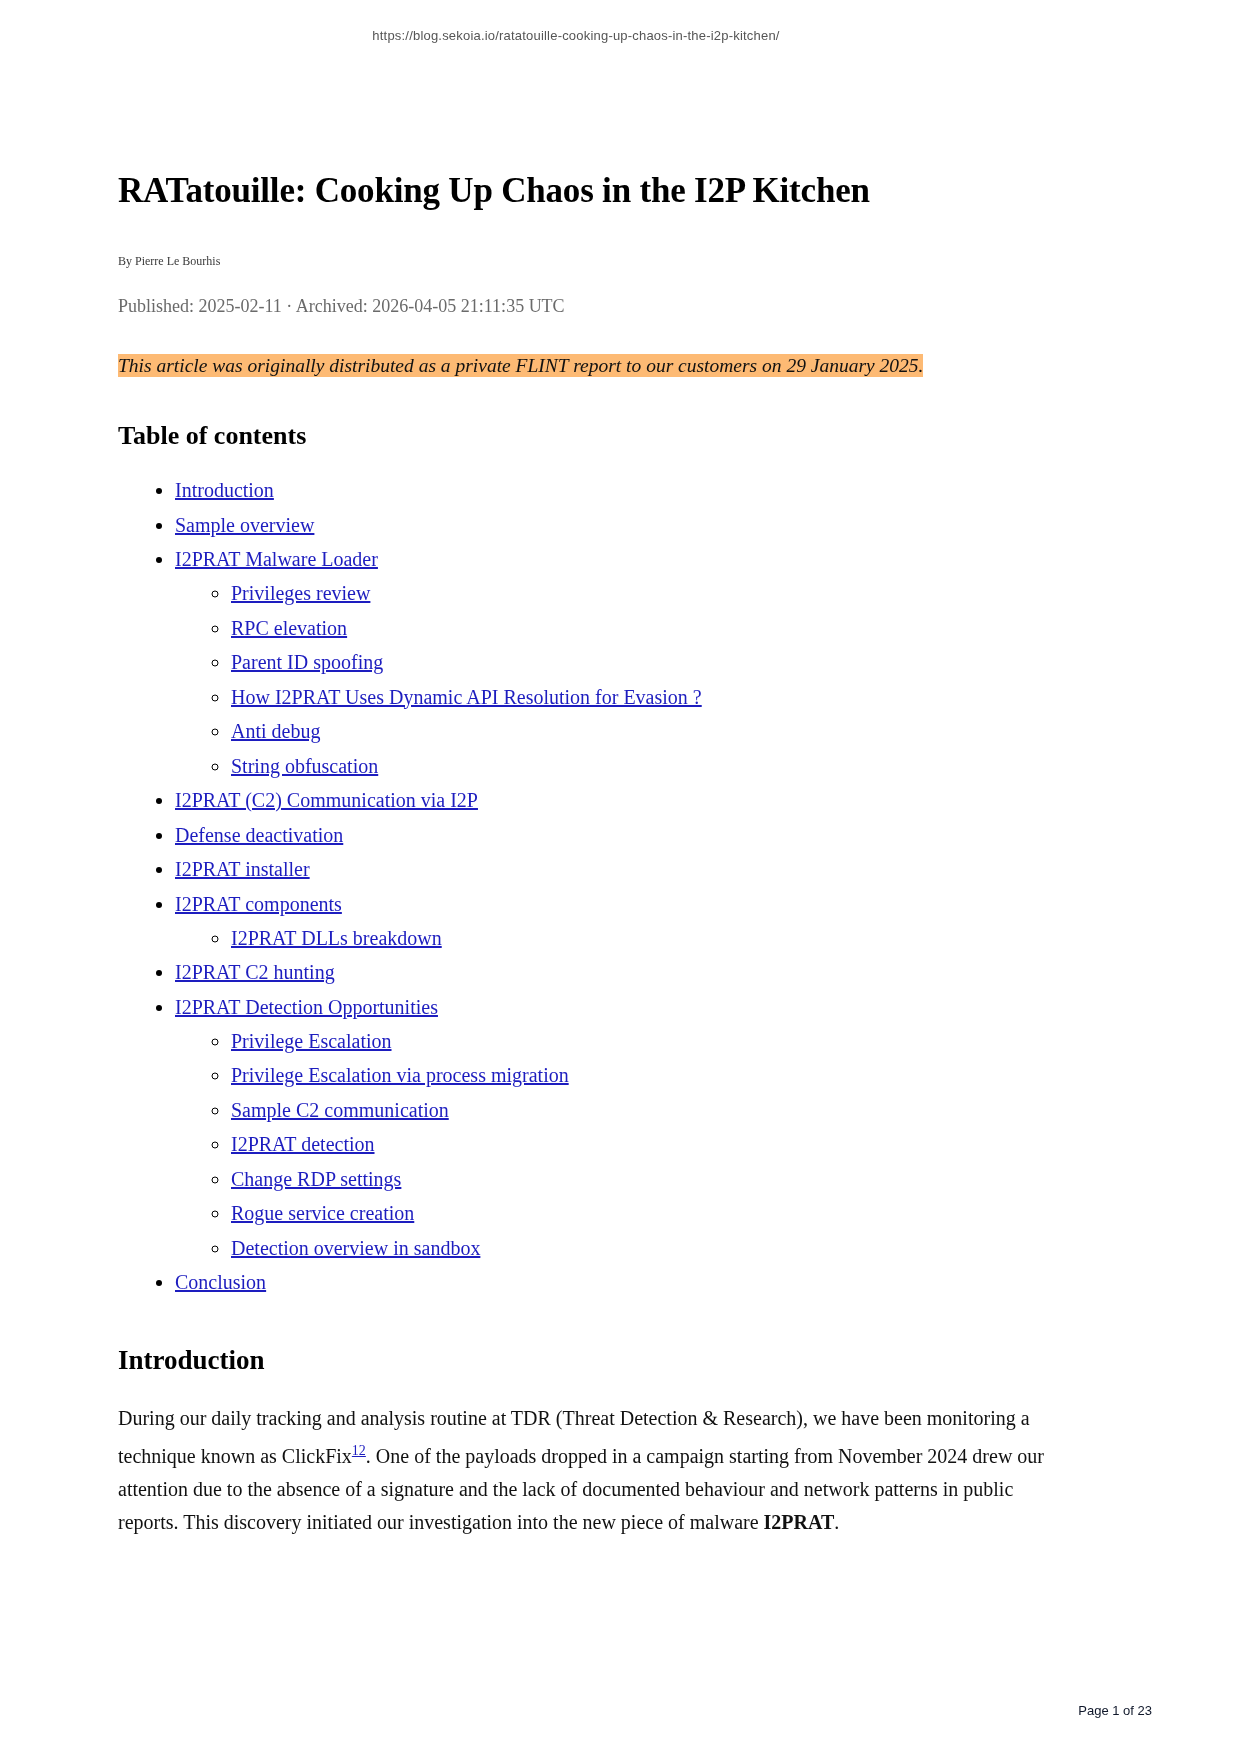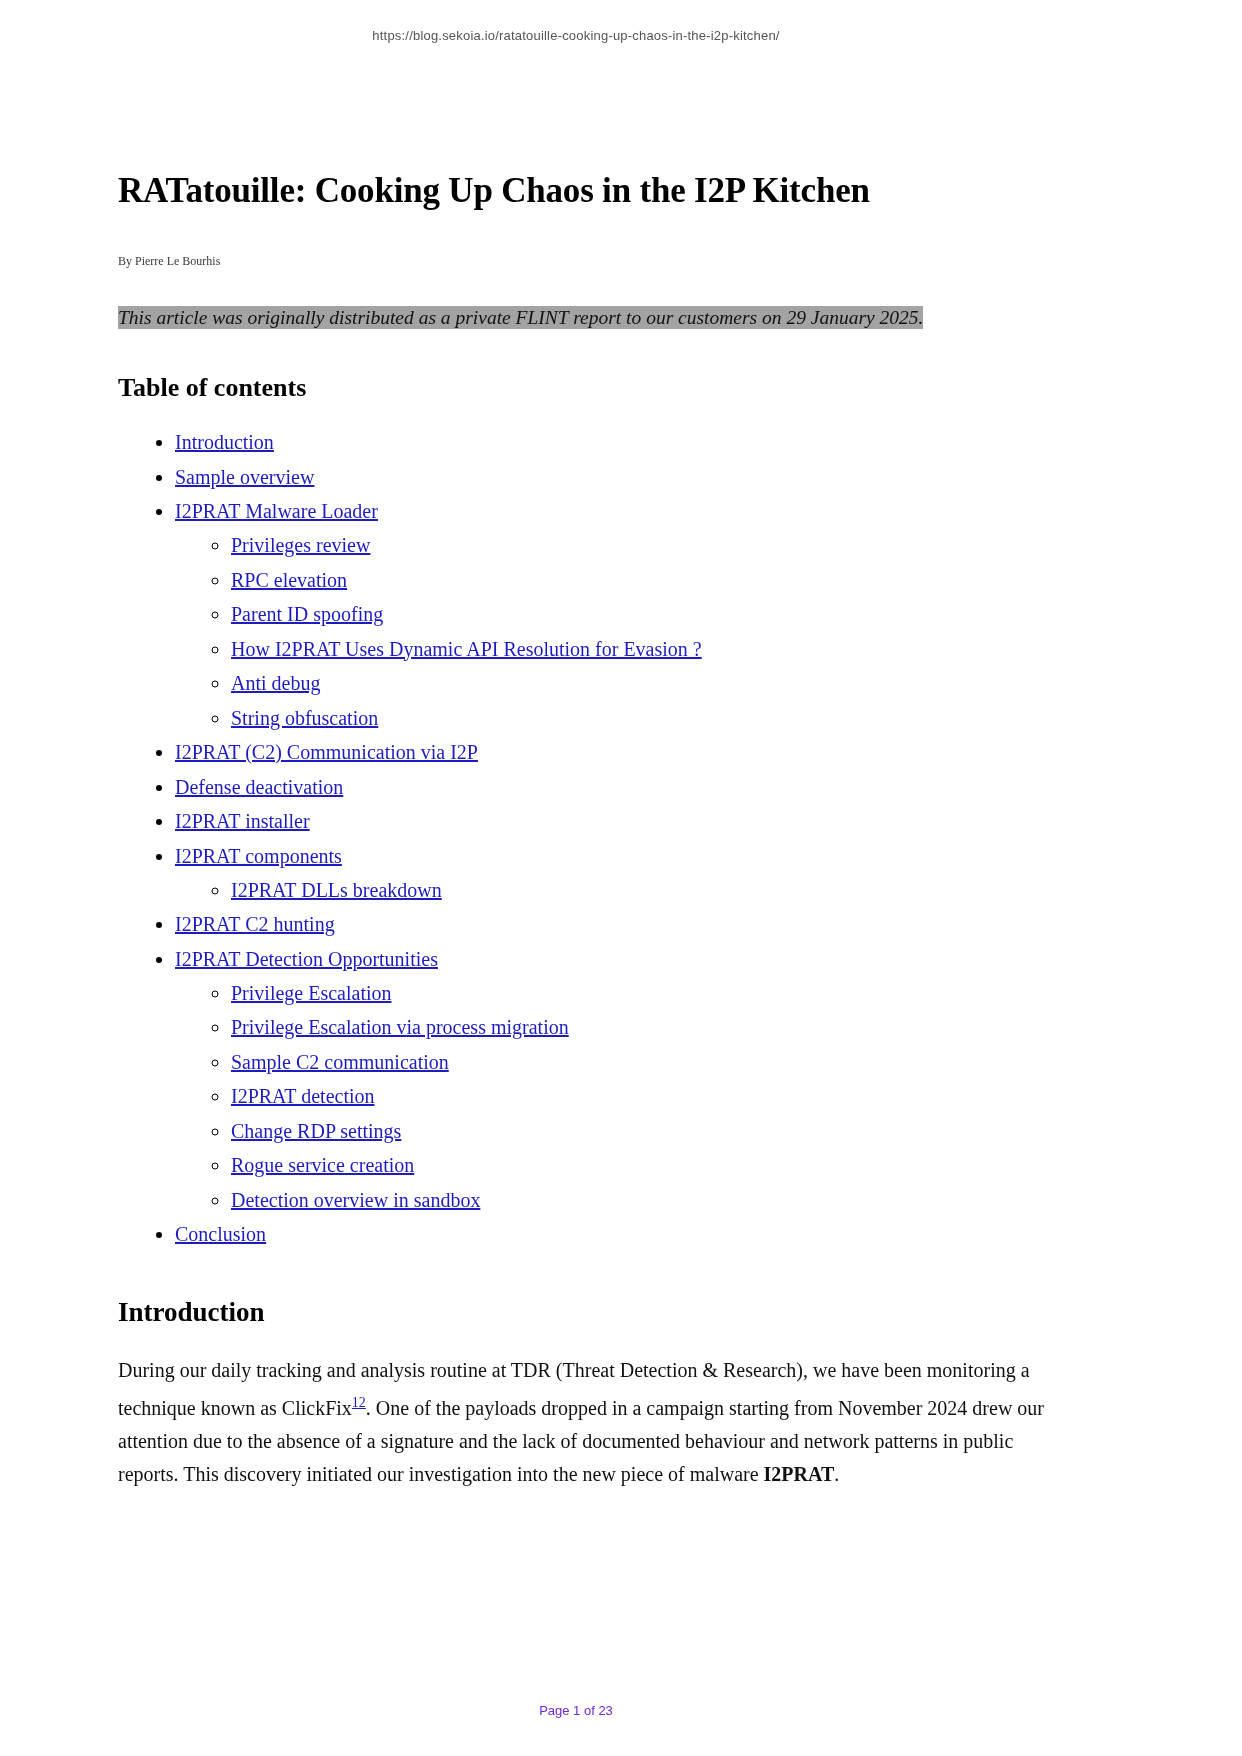--- a/index.html
+++ b/index.html
@@ -53,21 +53,21 @@
     color: #6a6a6a;
     margin-top: 27px;
   }
   .notice {
     margin-top: 38px;
     font-style: italic;
     font-size: 19.5px;
     color: #111;
   }
   .notice span.hl {
-    background: #a3a3a3;
+    background: #fdba74;
     padding: 1px 0;
     margin-top: 40px;
   }
   h2.section {
     font-size: 26px;
     font-weight: bold;
     margin: 44px 0 0 0;
     color: #000;
   }
   ul.toc {
@@ -108,40 +108,41 @@
   sup a {
     color: #1d1dbf;
     text-decoration: underline;
     font-size: 14px;
   }
   .footer {
     position: absolute;
     bottom: 38px;
     left: 0;
     width: 100%;
-    text-align: center;
+    text-align: right;
     font-family: "Liberation Sans", sans-serif;
     font-size: 13px;
-    color: #6d28d9;
+    color: #0f172a;
   }
   b { font-weight: bold; }
 </style>
 </head>
 <body>
 
 <div class="page">
 
   <div class="header-url">https://blog.sekoia.io/ratatouille-cooking-up-chaos-in-the-i2p-kitchen/</div>
 
   <div class="content">
 
     <h1 class="title">RATatouille: Cooking Up Chaos in the I2P Kitchen</h1>
 
     <div class="byline">By Pierre Le Bourhis</div>
 
+    <div class="pubinfo">Published: 2025-02-11 · Archived: 2026-04-05 21:11:35 UTC</div>
 
     <div class="notice"><span class="hl">This article was originally distributed as a private FLINT report to our customers on 29 January 2025.</span></div>
 
     <h2 class="section">Table of contents</h2>
 
     <ul class="toc">
 
       <li>
         <a class="toclink" href="#">Introduction</a>
       </li>

